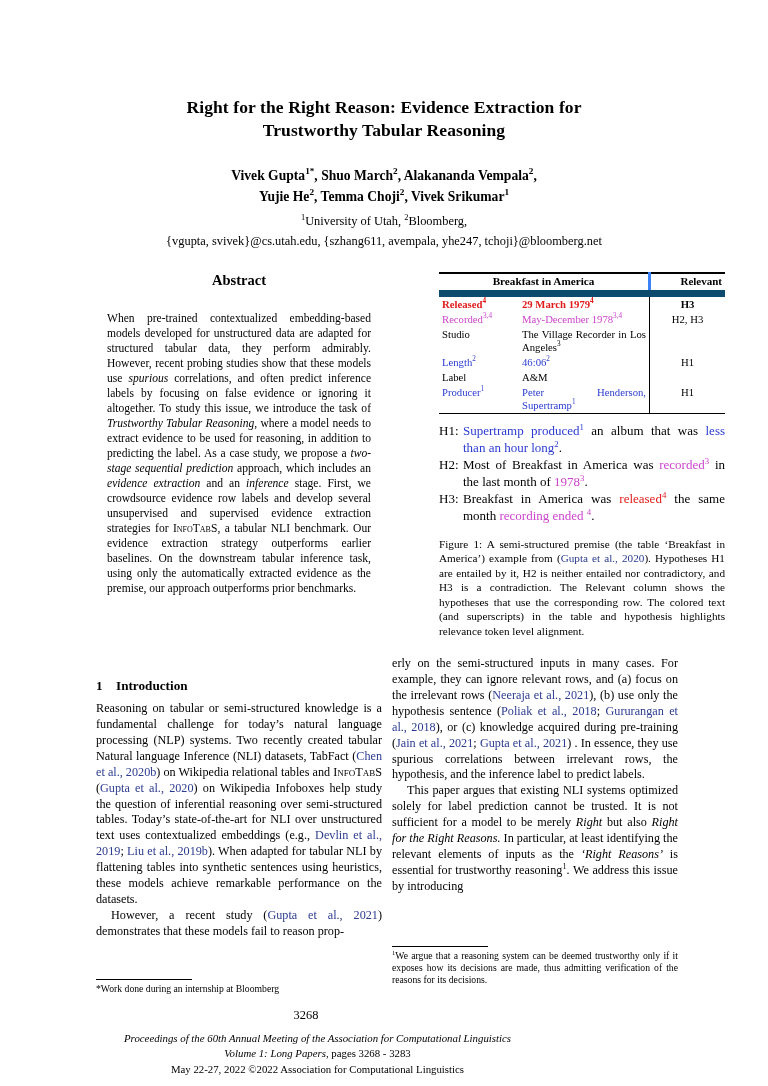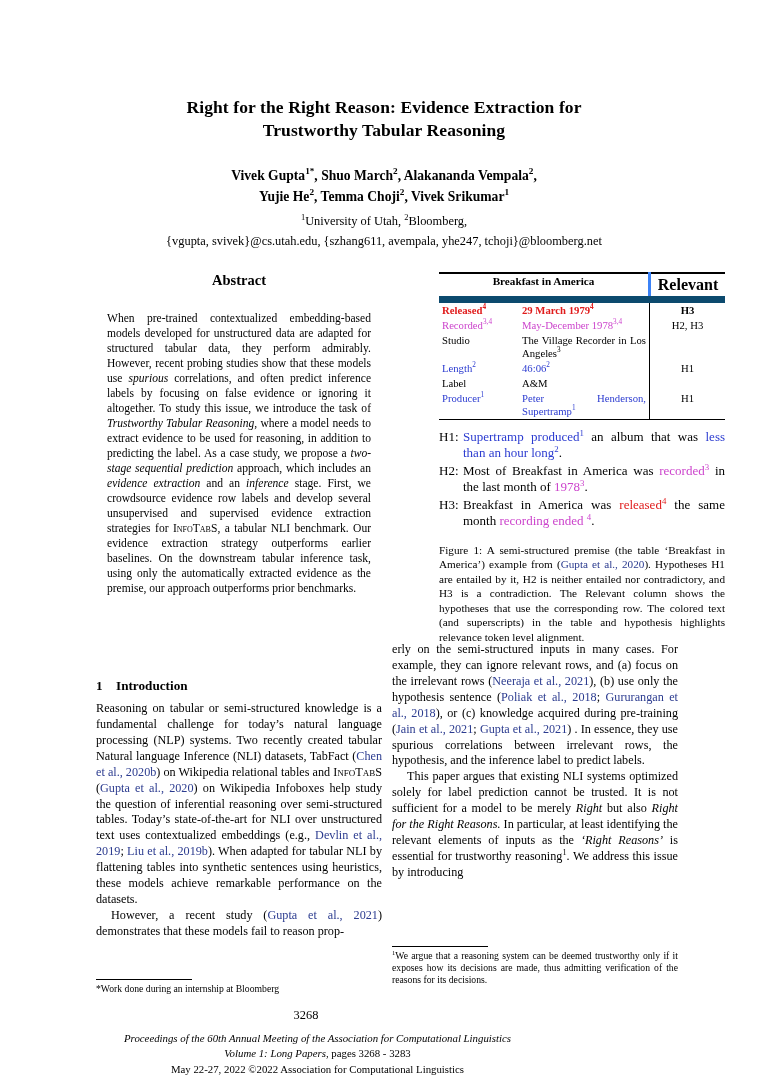--- a/index.html
+++ b/index.html
@@ -125,22 +125,22 @@
   .rule-mid   { border-top: 7px solid #0c4a6e; font-weight: bold; }
   .rule-bot   { border-top: 1.1px solid #000; }
   th.tbl-title {
     font-weight: bold;
     text-align: center;
     font-size: 11.2px;
     padding: 2px 0 2px 0;
   }
   th.tbl-rel {
     font-weight: bold;
-    text-align: center;
-    font-size: 16px;
+    text-align: right;
+    font-size: 11px;
     border-left: 3px solid #3b82f6;
     padding: 2px 0 2px 0;
     width: 68px;
   }
   td.key   { width: 74px; }
   td.val   { }
   td.rel   {
     border-left: 1px solid #000;
     text-align: center;
     width: 68px;
@@ -309,21 +309,21 @@
   </div>
 
   <div class="col col-left" style="top:678px;">
     <div class="section-head"><span class="num">1</span><span>Introduction</span></div>
     <div class="body-text">
       <p><span>Reasoning on tabular or semi-structured knowledge is a fundamental challenge for today’s natural language processing (NLP) systems. Two recently created tabular Natural language Inference (NLI) datasets, TabFact (</span><span class="cite">Chen et al., 2020b</span><span>) on Wikipedia relational tables and </span><span class="sc">InfoTabS</span><span> (</span><span class="cite">Gupta et al., 2020</span><span>) on Wikipedia Infoboxes help study the question of inferential reasoning over semi-structured tables. Today’s state-of-the-art for NLI over unstructured text uses contextualized embeddings (e.g., </span><span class="cite">Devlin et al., 2019</span><span>; </span><span class="cite">Liu et al., 2019b</span><span>). When adapted for tabular NLI by flattening tables into synthetic sentences using heuristics, these models achieve remarkable performance on the datasets.</span></p>
       <p class="indent"><span>However, a recent study  (</span><span class="cite">Gupta et al., 2021</span><span>) demonstrates that these models fail to reason prop-</span></p>
     </div>
   </div>
 
-  <div class="col col-right" style="top:642px;">
+  <div class="col col-right" style="top:656px;">
     <div class="body-text">
       <p><span>erly on the semi-structured inputs in many cases. For example, they can ignore relevant rows, and (a) focus on the irrelevant rows (</span><span class="cite">Neeraja et al., 2021</span><span>), (b) use only the hypothesis sentence (</span><span class="cite">Poliak et al., 2018</span><span>; </span><span class="cite">Gururangan et al., 2018</span><span>), or (c) knowledge acquired during pre-training (</span><span class="cite">Jain et al., 2021</span><span>; </span><span class="cite">Gupta et al., 2021</span><span>) . In essence, they use spurious correlations between irrelevant rows, the hypothesis, and the inference label to predict labels.</span></p>
       <p class="indent"><span>This paper argues that existing NLI systems optimized solely for label prediction cannot be trusted. It is not sufficient for a model to be merely </span><em>Right</em><span> but also </span><em>Right for the Right Reasons.</em><span> In particular, at least identifying the relevant elements of inputs as the </span><em>‘Right Reasons’</em><span> is essential for trustworthy reasoning</span><sup>1</sup><span>. We address this issue by introducing</span></p>
     </div>
   </div>
 
   <div class="fn-left">
     <div class="fn-rule"></div>
     <div class="footnote"><span>*</span><span>Work done during an internship at Bloomberg</span></div>
   </div>

